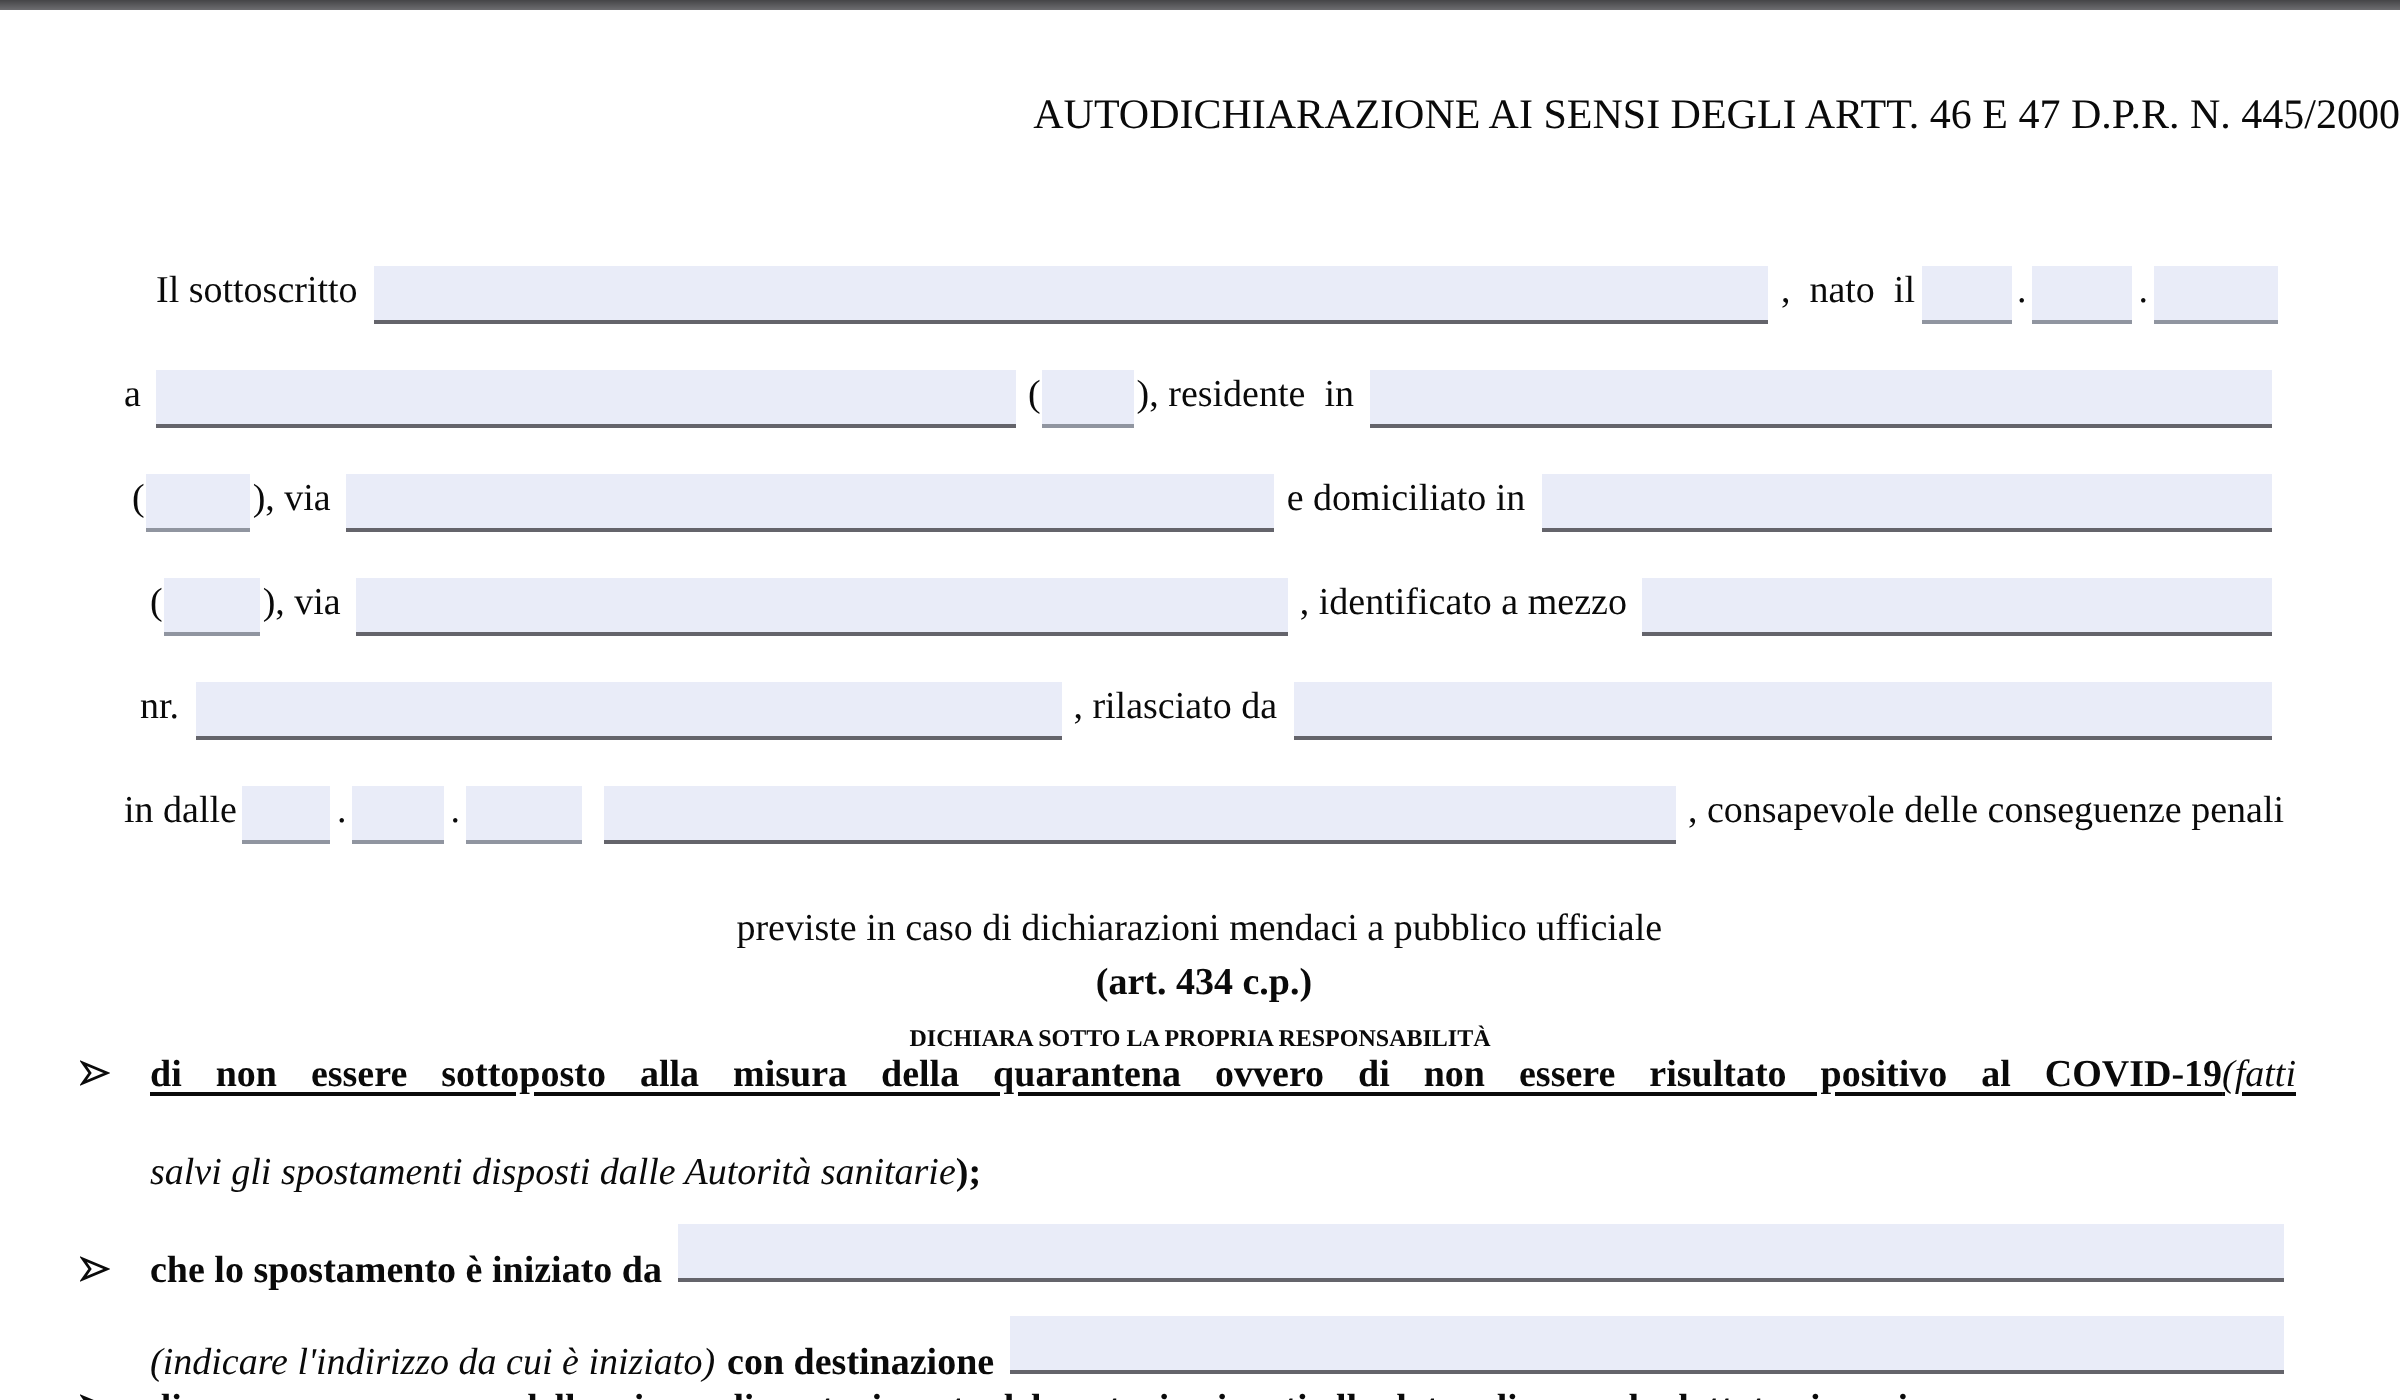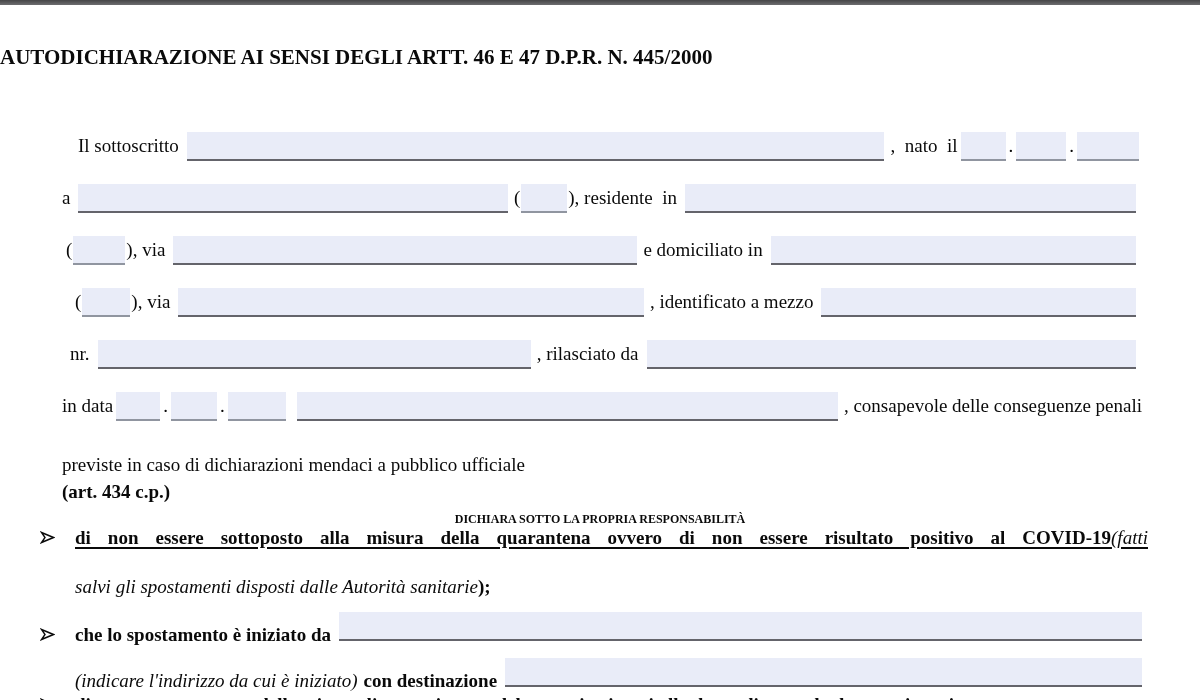--- a/index.html
+++ b/index.html
@@ -5,23 +5,23 @@
   html,body{margin:0;padding:0;}
   body{
     width:1200px;height:700px;position:relative;overflow:hidden;
     background:#ffffff;color:#0a0a0a;
     font-family:"Liberation Serif","DejaVu Serif",serif;
     font-size:19px;
   }
   .topbar{position:absolute;top:0;left:0;width:100%;height:5px;
     background:linear-gradient(#454547,var(--top-bar,#6d6d70));}
   .doc{position:absolute;top:5px;left:0;right:0;bottom:0;}
-  .title{position:absolute;top:40px;left:0;width:100%;text-align:left;
-    font-weight:bold;font-size:21px;}
-  .row{position:absolute;left:62px;right:58px;display:flex;align-items:flex-start;
+  .title{position:absolute;top:40px;left:0;width:100%;text-align:right;
+    font-weight:normal;font-size:21px;}
+  .row{position:absolute;left:62px;right:58px;display:flex;align-items:center;
     line-height:27px;white-space:nowrap;}
   .t{white-space:pre;}
   .field{display:inline-block;height:27px;background:var(--field-fill,#e9ecf8);
     border-bottom:2px solid var(--field-line-dark,#64646b);
     margin:0 6px -4px 8px;}
   .field.small{border-bottom-color:var(--field-line-light,#9095a0);margin:0 3px -4px 3px;}
   .field.paren{border-bottom-color:var(--field-line-light,#9095a0);margin:0 1px -4px 1px;}
   .grow{flex:1 1 0;}
   .heading{position:absolute;top:507px;left:0;width:100%;text-align:center;
     font-weight:bold;font-size:12px;}
@@ -82,21 +82,21 @@
   </div>
 
   <div class="row" style="top:335px;padding-left:8px;">
     <span class="t">nr.</span>
     <span class="field grow"></span>
     <span class="t">, rilasciato da</span>
     <span class="field grow" style="flex:1.13 1 0;"></span>
   </div>
 
   <div class="row" style="top:387px;">
-    <span class="t">in data</span>
+    <span class="t">in dalle</span>
     <span class="field small" style="flex:0 0 44px;"></span>
     <span class="t">.</span>
     <span class="field small" style="flex:0 0 46px;"></span>
     <span class="t">.</span>
     <span class="field small" style="flex:0 0 58px;"></span>
     <span class="field grow"></span>
     <span class="t">, consapevole delle conseguenze penali</span>
   </div>
 
   <div class="row" style="top:446px;flex-direction:column;">

